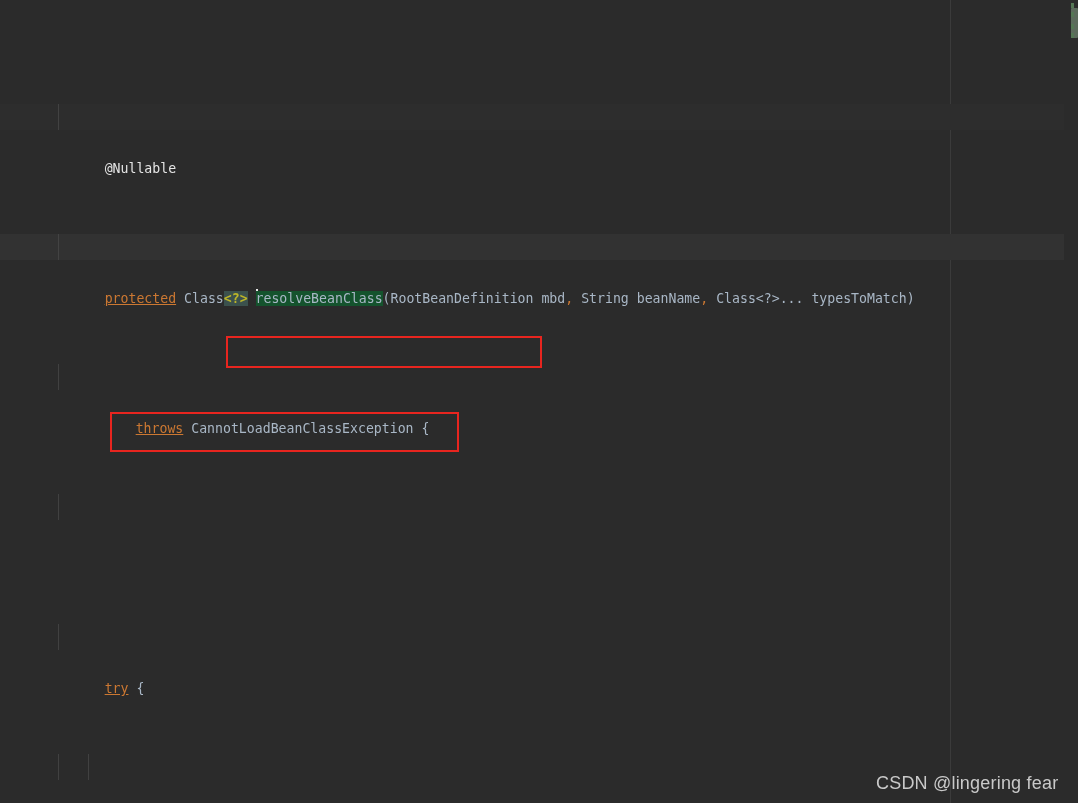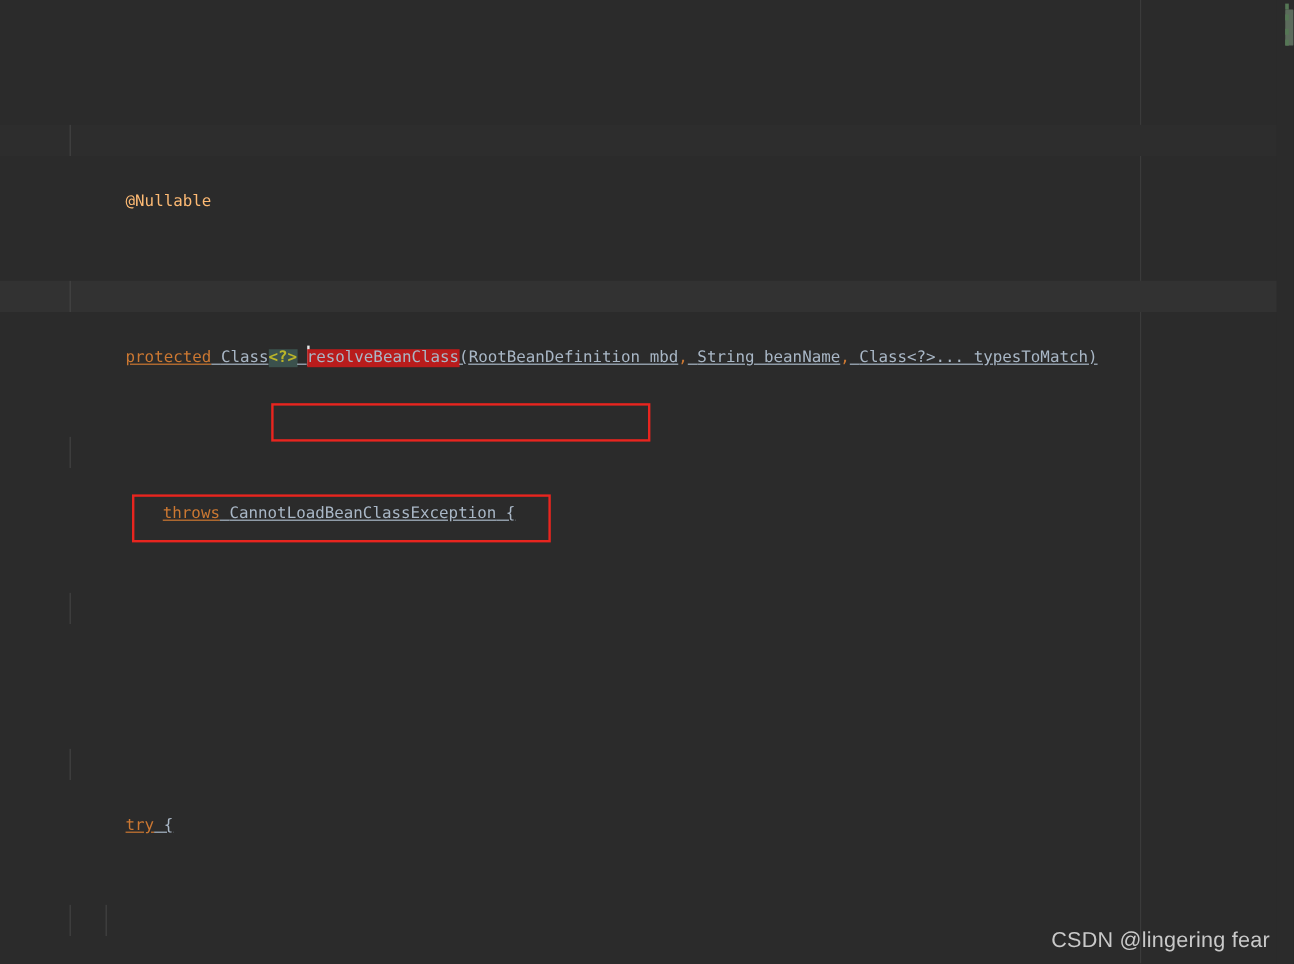--- a/index.html
+++ b/index.html
@@ -83,26 +83,26 @@
     position: absolute;
     top: 0;
     width: 1px;
     height: 26px;
     background: #4a4a4a;
     opacity: .75;
   }
 
   
   .kw       { color: #cc7832; text-decoration: underline; }
-  .anno     { color: #fdba74; }
-  .txt      { color: #a9b7c6; text-decoration: underline; }
+  .anno     { color: #e5e5e5; }
+  .txt      { color: #a9b7c6; }
   .comma    { color: #cc7832; }
 
   
-  .ident-hl { background: #b91c1c; }
+  .ident-hl { background: #14532d; }
   .brace-hl { background: #3b514d; color: #bbb529; font-weight: bold; }
   .caret {
     display: inline-block;
     width: 0;
     border-left: 2px solid #e8e8e8;
     height: 17px;
     vertical-align: -3px;
     margin-right: -2px;
   }
 

